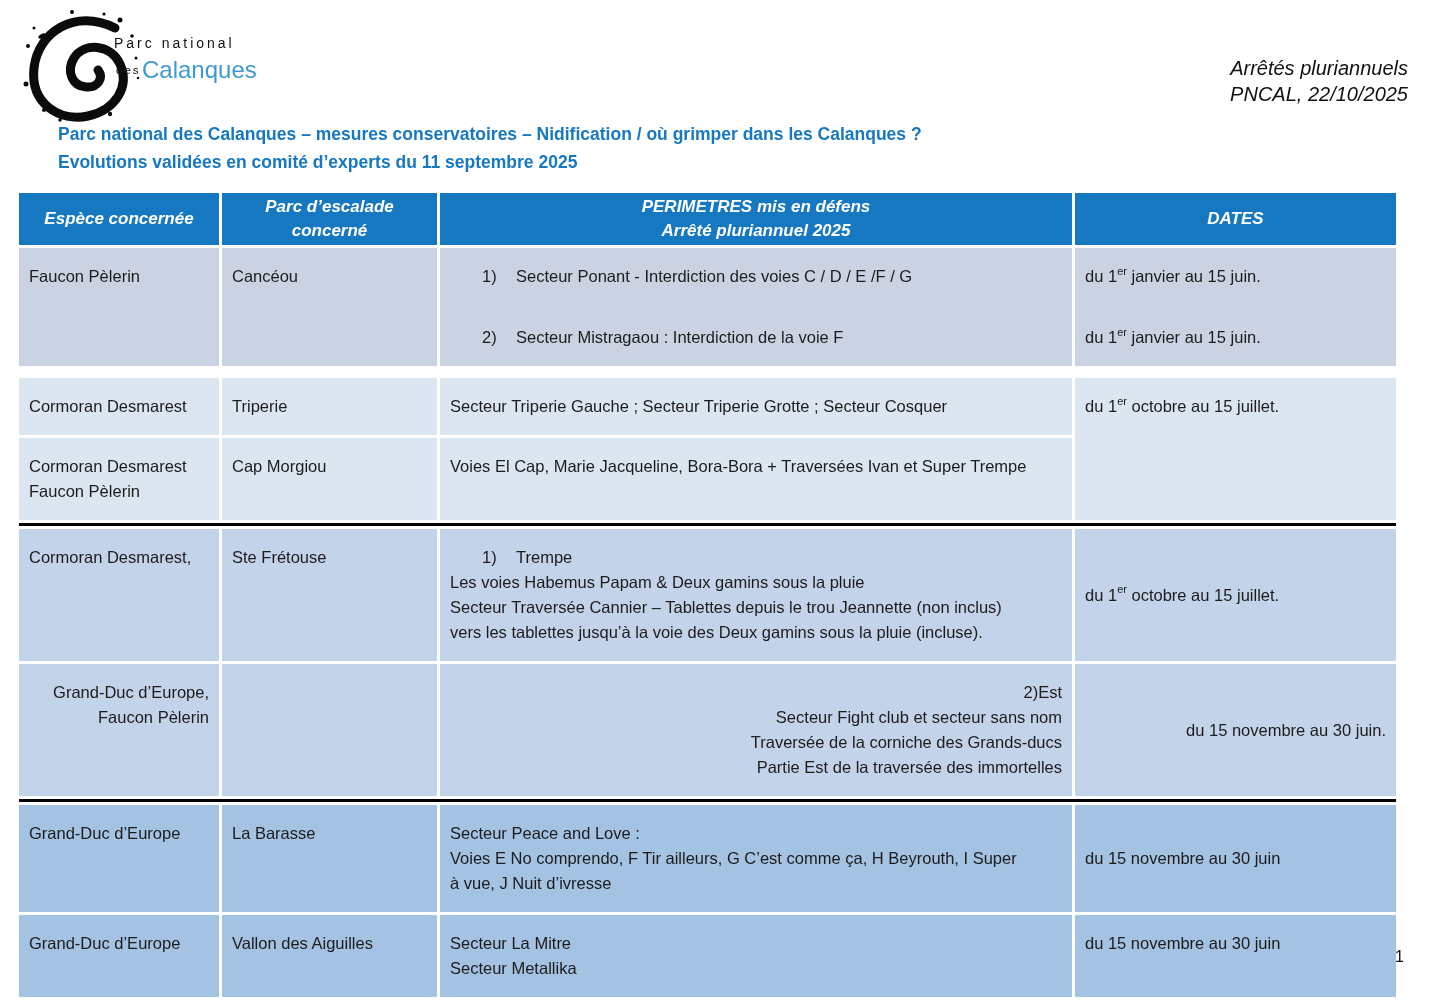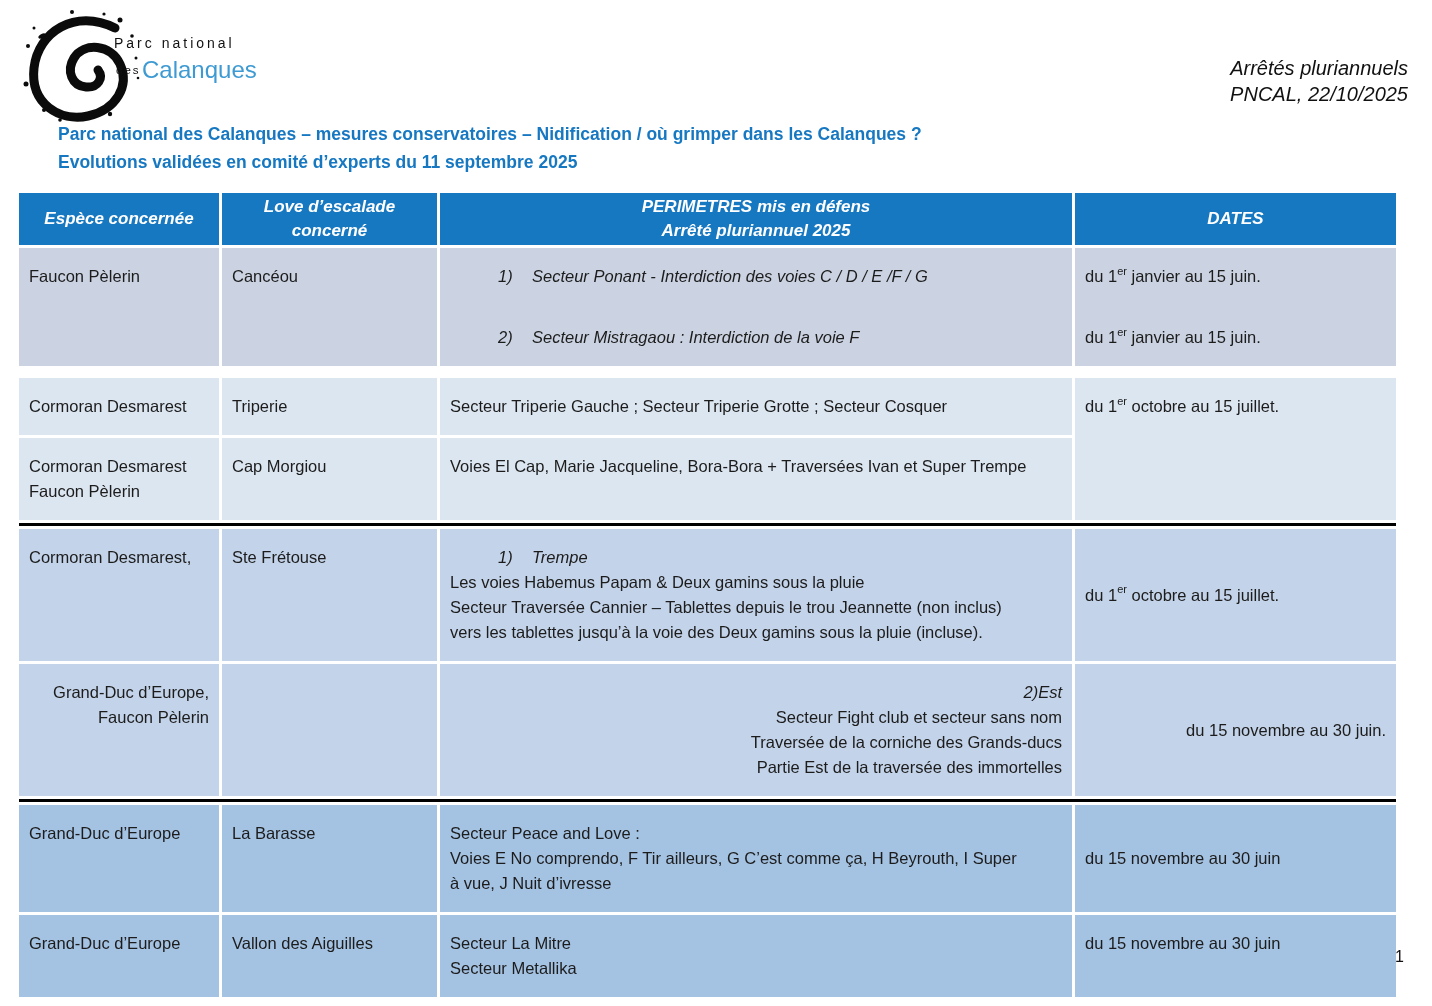--- a/index.html
+++ b/index.html
@@ -39,21 +39,21 @@
   tr.hrow4 { height:106px; }
   tr.hrow5 { height:108px;text-align:right; }
   tr.hrow6 { height:80px; }
   tr.hrow7 { height:54px; }
   .bg1 { background: var(--row_group1_bg, #CBD3E2); }
   .bg2 { background: var(--row_group2_bg, #DCE6F1); }
   .bg3 { background: var(--row_group3_bg, #C3D3E9); }
   .bg4 { background: var(--row_group4_bg, #A4C2E2); }
   td.gap { border-bottom:9px solid #ffffff; }
   .rule td { background: var(--divider, #000); height:3px; padding:0; line-height:0; }
-  .pitem { margin-left:48px;font-style:italic; }
+  .pitem { margin-left:32px; }
   .pnum { display:inline-block; min-width:34px; }
   .sp { margin-top:36px; }
   td.mid { vertical-align:middle; }
   sup { font-size:11px; position:relative; top:-1px; line-height:0; }
   .footer { position:absolute; left:22px; top:854px; width:1386px; }
   .footer p { margin:0; font-size:17.5px; line-height:27px; color:#111; }
   .pagenum { position:absolute; right:28px; top:948px; font-size:16px; color:#111; }
 </style>
 </head>
 <body>
@@ -97,21 +97,21 @@
     <col style="width:200px">
       <col style="width:215px">
       <col style="width:632px">
       <col style="width:321px">
   </colgroup>
 
   <tbody>
       <tr class="hrow0">
     <th><span>Espèce concernée</span></th>
     <th>
-      <span class="blk">Love d’escalade</span>
+      <span class="blk">Parc d’escalade</span>
       <span class="blk">concerné</span>
     </th>
     <th>
       <span class="blk">PERIMETRES mis en défens</span>
       <span class="blk">Arrêté pluriannuel 2025</span>
     </th>
     <th><span>DATES</span></th>
   </tr>
 
   <tr class="hrow1">

